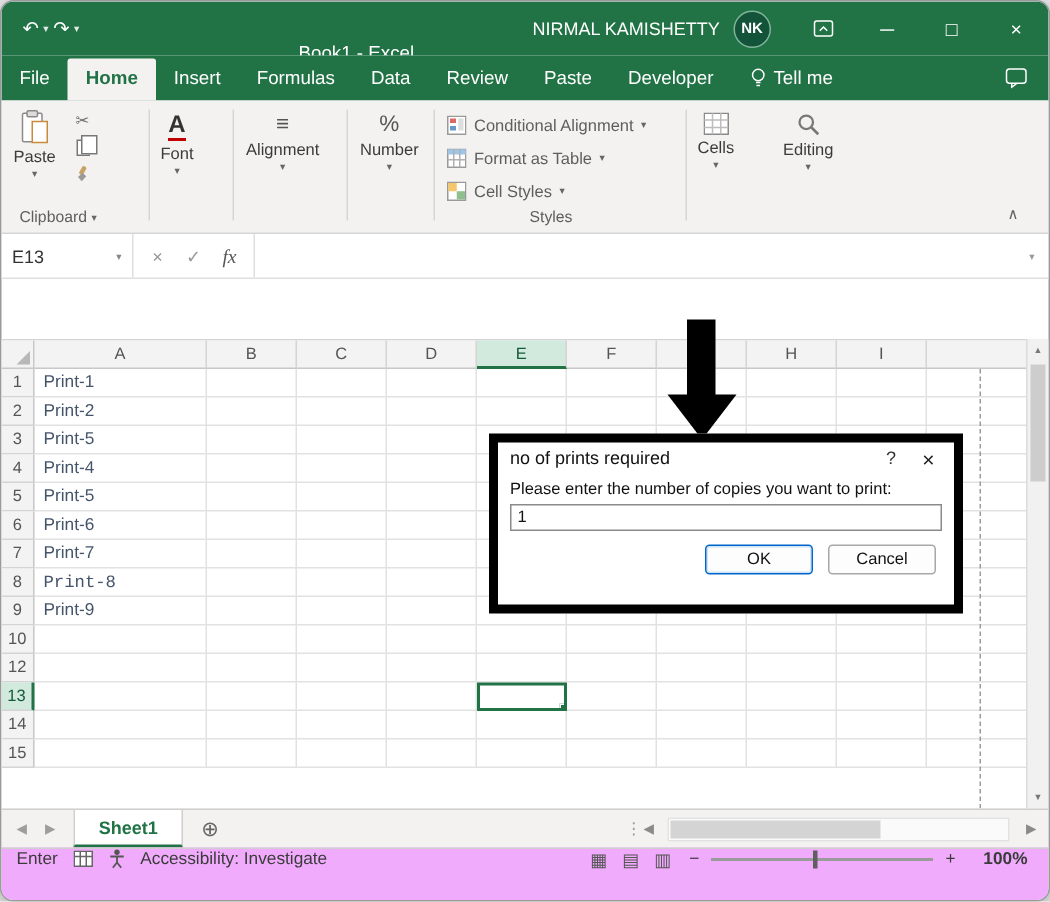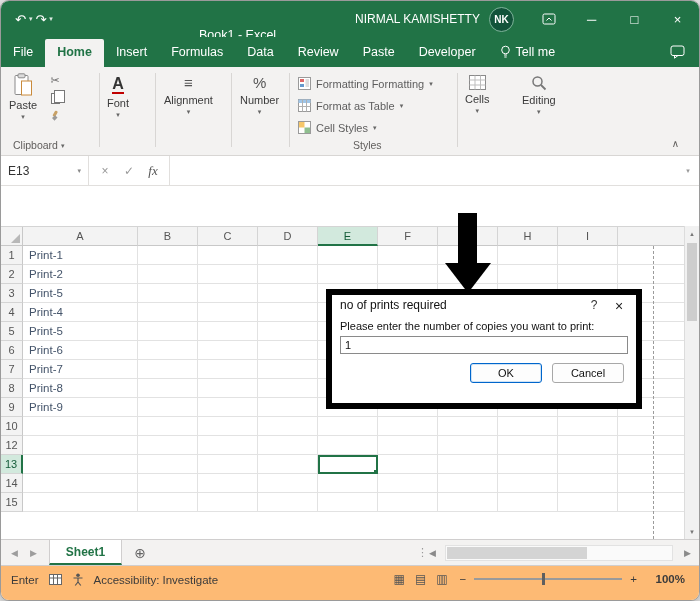--- a/index.html
+++ b/index.html
@@ -78,21 +78,21 @@
   .navarrows{display:flex;gap:12px;margin:0 12px 0 10px;color:#9d9d9d;font-size:9px;}
   .sheettab{height:100%;background:#fff;border-left:1px solid #d0cece;border-right:1px solid #d0cece;border-bottom:2px solid #217346;display:flex;align-items:center;padding:0 16px;color:#217346;font-weight:bold;}
   .addsheet{margin-left:12px;font-size:14px;color:#666;}
   .hs-dots{position:absolute;left:416px;color:#9a9a9a;font-size:11px;}
   .hs-left{position:absolute;left:428px;color:#8a8a8a;font-size:9px;}
   .hs-track{position:absolute;left:444px;right:26px;top:5px;height:16px;background:#fafafa;border:1px solid #e2e2e2;}
   .hs-thumb{position:absolute;left:1px;top:1px;bottom:1px;width:62%;background:#d4d4d4;}
   .hs-right{position:absolute;right:8px;color:#8a8a8a;font-size:9px;}
 
   
-  .statusbar{position:absolute;top:564px;left:0;right:0;bottom:0;background:#fdba74;border-top:1px solid #d0cece;display:flex;align-items:flex-end;font-size:11.5px;color:#3b3b3b;padding:0 14px 14px 10px;}
+  .statusbar{position:absolute;top:564px;left:0;right:0;bottom:0;background:#f0abfc;border-top:1px solid #d0cece;display:flex;align-items:flex-start;font-size:11.5px;color:#3b3b3b;padding:0 14px 4px 10px;}
   .sb-left{display:flex;align-items:center;gap:10px;}
   .sb-right{margin-left:auto;display:flex;align-items:center;gap:12px;}
   .viewicons{display:flex;gap:10px;font-size:12px;color:#555;}
   .zoomwrap{display:flex;align-items:center;gap:8px;}
   .zoomtrack{position:relative;width:148px;height:2px;background:#9a9a9a;}
   .zoomthumb{position:absolute;left:46%;top:-5px;width:3px;height:12px;background:#5f5f5f;}
   .zoompct{width:36px;text-align:right;font-weight:bold;}
 
   
   .arrow-shaft{position:absolute;left:457px;top:212px;width:19px;height:51px;background:#000;z-index:20;}
@@ -214,21 +214,21 @@
     </div>
     <div class="vsep" style="left:288px;"></div>
 
     <div class="stylerow" style="left:297px;top:10px;">
       <svg width="13" height="13" viewBox="0 0 13 13">
         <rect x="0.5" y="0.5" width="12" height="12" fill="#fff" stroke="#9a9a9a"></rect>
         <rect x="2" y="2" width="4" height="3" fill="#d66"></rect>
           <rect x="2" y="7" width="4" height="3" fill="#69c"></rect>
         <rect x="7.5" y="2" width="3.5" height="8" fill="#ddd"></rect>
       </svg>
-      <span>Formatting Formatting</span>
+      <span>Conditional Alignment</span>
       <span class="caret">▾</span>
     </div>
     <div class="stylerow" style="left:297px;top:32px;">
       <svg width="13" height="13" viewBox="0 0 13 13">
         <rect x="0.5" y="0.5" width="12" height="12" fill="#fff" stroke="#9a9a9a"></rect>
         <rect x="0.5" y="0.5" width="12" height="3.5" fill="#9fc5e8"></rect>
         <path d="M0.5 7.5 h12 M4.5 0.5 v12 M8.5 0.5 v12" stroke="#b0b0b0" fill="none"></path>
       </svg>
       <span>Format as Table</span>
       <span class="caret">▾</span>
@@ -385,21 +385,21 @@
           <div class="cell" style="width: 60px;"></div>
           <div class="cell" style="width: 60px;"></div>
           <div class="cell" style="width: 60px;"></div>
           <div class="cell" style="width: 60px;"></div>
           <div class="cell" style="width: 60px;"></div>
           <div class="cell" style="width: 60px;"></div>
           <div class="cell filler"></div>
         </div>
         <div class="gridrow">
           <div class="rowh">8</div>
-          <div class="cell data-a" style="width: 115px;">Print-8</div>
+          <div class="cell data-a" style="width: 115px; font-family: Liberation Mono, monospace;">Print-8</div>
           <div class="cell" style="width: 60px;"></div>
           <div class="cell" style="width: 60px;"></div>
           <div class="cell" style="width: 60px;"></div>
           <div class="cell" style="width: 60px;"></div>
           <div class="cell" style="width: 60px;"></div>
           <div class="cell" style="width: 60px;"></div>
           <div class="cell" style="width: 60px;"></div>
           <div class="cell" style="width: 60px;"></div>
           <div class="cell filler"></div>
         </div>

